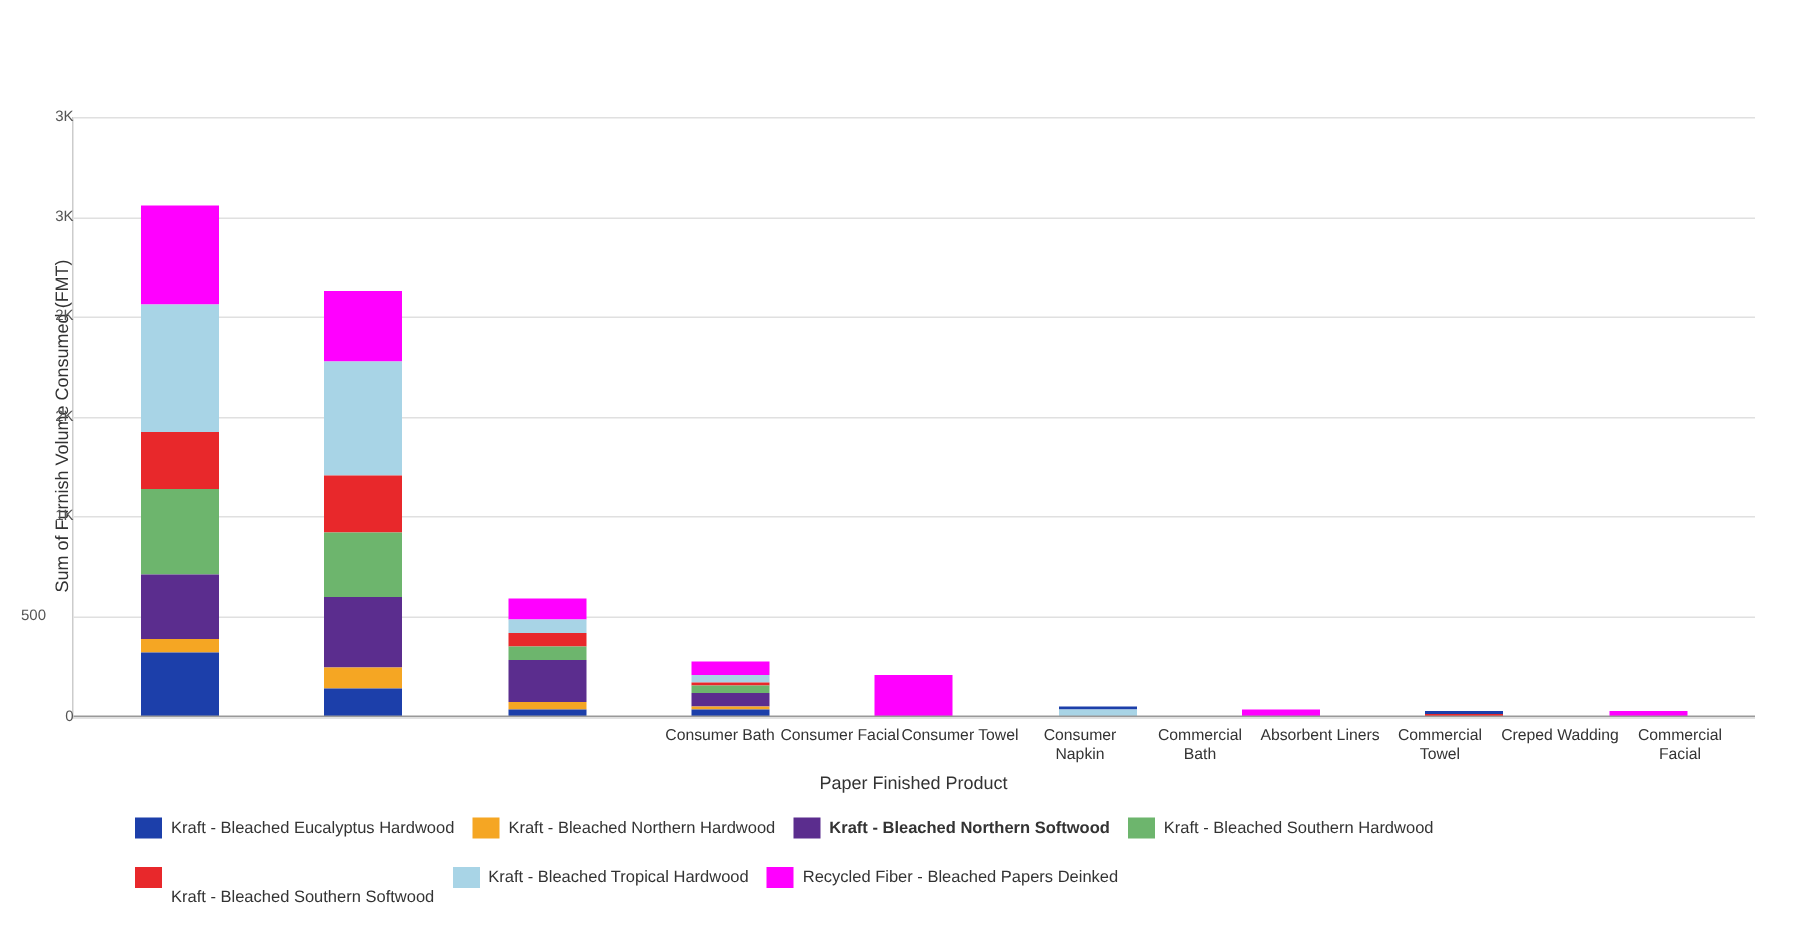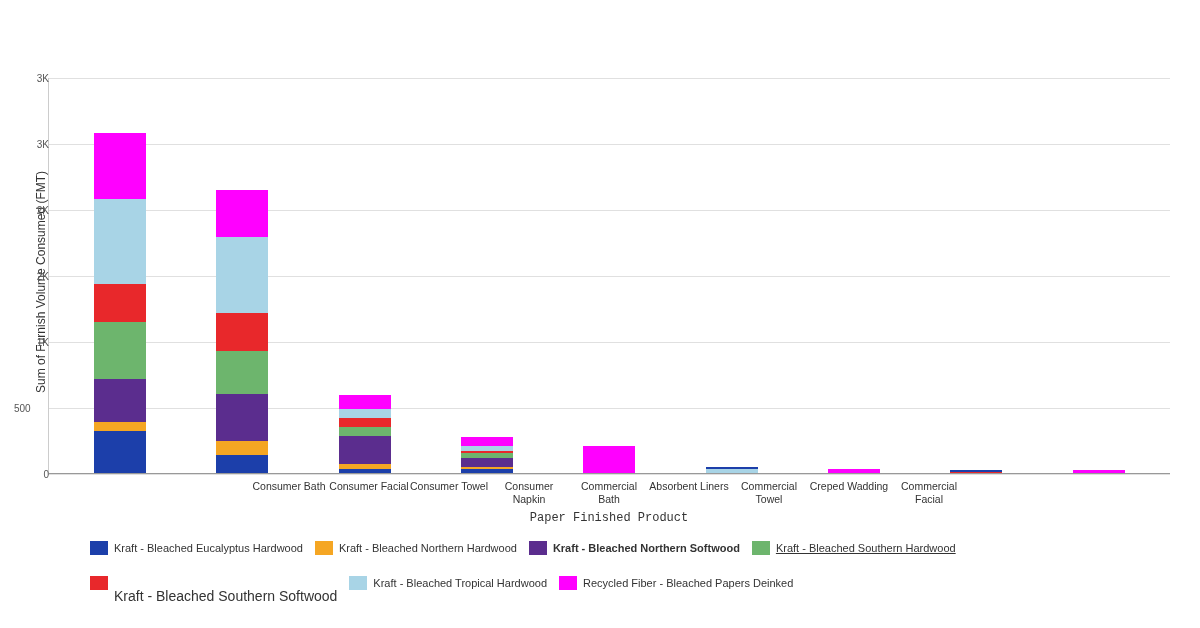--- a/index.html
+++ b/index.html
@@ -97,38 +97,37 @@
       font-size: 10px;
       color: #555;
       text-align: right;
       width: 35px;
       transform: translateY(-50%);
     }
     .y-tick:first-child { transform: translateY(-50%); }
     .y-tick:last-child { transform: translateY(50%); }
     .x-axis-labels {
       display: flex;
-      justify-content: center;
+      justify-content: flex-end;
       padding: 5px 10px 0 10px;
       padding-left: 10px;
     }
     .x-label {
       flex: 1;
       max-width: 80px;
       text-align: center;
       font-size: 10.5px;
       color: #333;
       line-height: 1.3;
     }
     .x-axis-title {
       text-align: center;
       font-size: 12px;
       color: #333;
       padding: 4px 0;
-      font-family: Liberation Mono, monospace;
     }
     .legend {
       display: flex;
       flex-wrap: wrap;
       justify-content: flex-start;
       padding: 12px 60px 0 60px;
       gap: 6px 12px;
     }
     .legend-item {
       display: flex;
@@ -277,25 +276,25 @@
       <div class="legend-item">
         <div class="legend-color" style="background-color: rgb(245, 166, 35);"></div>
         <span style="font-size: 11px;">Kraft - Bleached Northern Hardwood</span>
       </div>
       <div class="legend-item">
         <div class="legend-color" style="background-color: rgb(91, 45, 142);"></div>
         <span style="font-size: 11px; font-weight: bold;">Kraft - Bleached Northern Softwood</span>
       </div>
       <div class="legend-item">
         <div class="legend-color" style="background-color: rgb(109, 181, 109);"></div>
-        <span style="font-size: 11px; text-decoration: underline;">Kraft - Bleached Southern Hardwood</span>
+        <span style="font-size: 11px;">Kraft - Bleached Southern Hardwood</span>
       </div>
       <div class="legend-item">
         <div class="legend-color" style="background-color: rgb(232, 40, 43);"></div>
-        <span style="font-size: 14px; margin-top: 27px;">Kraft - Bleached Southern Softwood</span>
+        <span style="font-size: 11px; margin-top: 27px;">Kraft - Bleached Southern Softwood</span>
       </div>
       <div class="legend-item">
         <div class="legend-color" style="background-color: rgb(168, 212, 230);"></div>
         <span style="font-size: 11px;">Kraft - Bleached Tropical Hardwood</span>
       </div>
       <div class="legend-item">
         <div class="legend-color" style="background-color: rgb(255, 0, 255);"></div>
         <span style="font-size: 11px;">Recycled Fiber - Bleached Papers Deinked</span>
       </div>
     </div>

